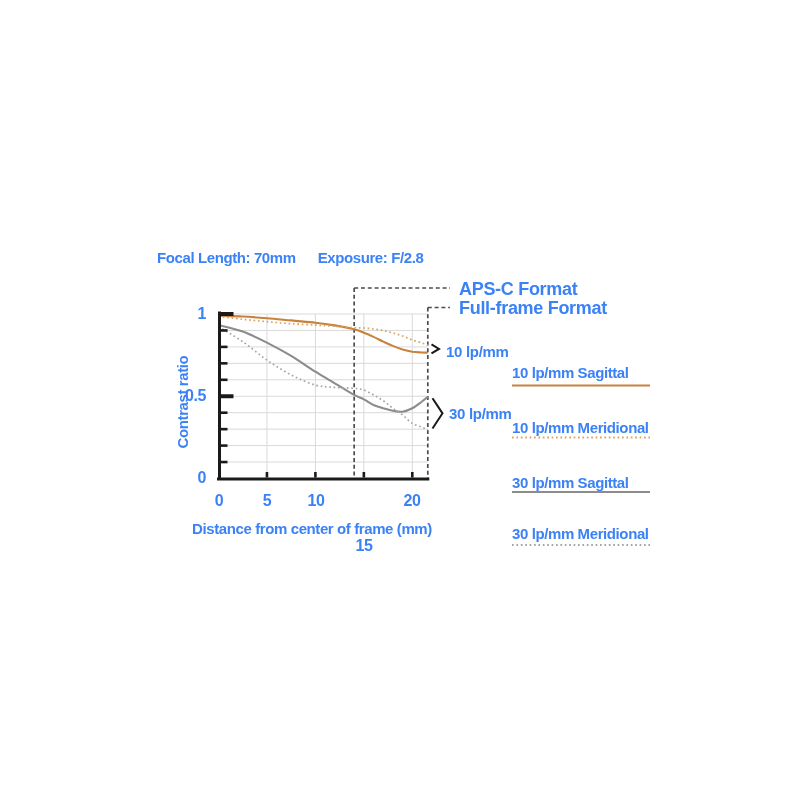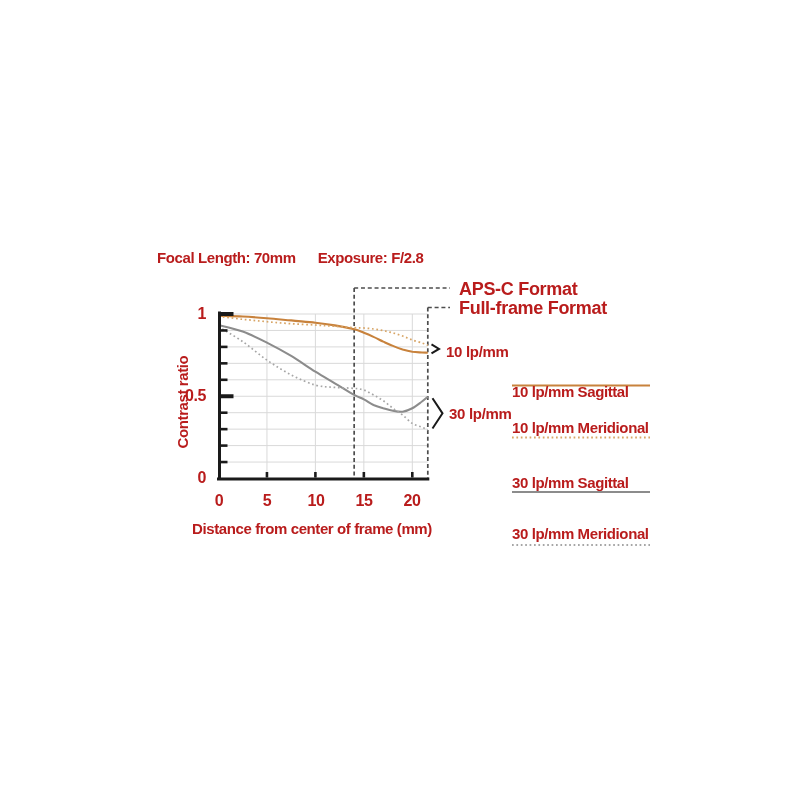--- a/index.html
+++ b/index.html
@@ -1,40 +1,40 @@
 <!DOCTYPE html>
 <html><head>
 <meta charset="utf-8">
 <style>
   html,body{margin:0;padding:0;background:#fff;}
   .page{
     position:relative;width:800px;height:800px;background:#ffffff;overflow:hidden;
-    font-family:"Liberation Sans",sans-serif;font-weight:700;color:#b91c1c;
+    font-family:"Liberation Sans",sans-serif;font-weight:700;color:#3b82f6;
     letter-spacing:-0.4px;
   }
   .abs{position:absolute;}
   #chart-svg{position:absolute;left:0;top:0;}
   .title{left:157px;top:249px;font-size:15px;white-space:nowrap;}
   .title .gap{display:inline-block;width:22px;}
   .ylabel{left:104px;top:392px;width:160px;height:20px;text-align:center;
     font-size:15px;transform:rotate(-90deg);}
   .xlabel{left:152px;top:520px;width:320px;text-align:center;font-size:15px;}
   .ytick{width:40px;left:166px;text-align:right;font-size:16px;line-height:20px;}
   .ytick.t1{top:304px;} .ytick.t05{top:386px;} .ytick.t0{top:468px;}
   .xtick{width:40px;top:491px;text-align:center;font-size:16px;line-height:20px;}
   .xtick.x0{left:199px;} .xtick.x5{left:247px;} .xtick.x10{left:296px;}
-  .xtick.x15{left:344px;} .xtick.x20{left:392px;}
+  .xtick.x15{left:344px;margin-top:45px;} .xtick.x20{left:392px;}
   .fmt-label{font-size:18px;line-height:16px;white-space:nowrap;letter-spacing:-0.3px;}
   .fmt-apsc{left:459px;top:281px;}
   .fmt-ff{left:459px;top:300px;}
   .grp-label{font-size:15px;line-height:17px;white-space:nowrap;letter-spacing:-0.3px;}
   .grp-10{left:446px;top:343px;}
   .grp-30{left:449px;top:405px;text-align:center;}
   .legend-label{left:512px;width:160px;font-size:15px;line-height:19px;white-space:nowrap;}
-  .leg0{top:382px;} .leg1{top:418px;} .leg2{top:473px;} .leg3{top:524px;}
+  .leg0{top:363px;} .leg1{top:418px;} .leg2{top:473px;} .leg3{top:524px;}
 </style>
 </head>
 <body>
 
 <div class="page">
 
   <svg id="chart-svg" width="800" height="800" viewBox="0 0 800 800">
       <line x1="219.5" y1="462.05" x2="427.804" y2="462.05" stroke="#D9D9D9" stroke-width="1"></line>
       <line x1="219.5" y1="445.6" x2="427.804" y2="445.6" stroke="#D9D9D9" stroke-width="1"></line>
       <line x1="219.5" y1="429.15" x2="427.804" y2="429.15" stroke="#D9D9D9" stroke-width="1"></line>

